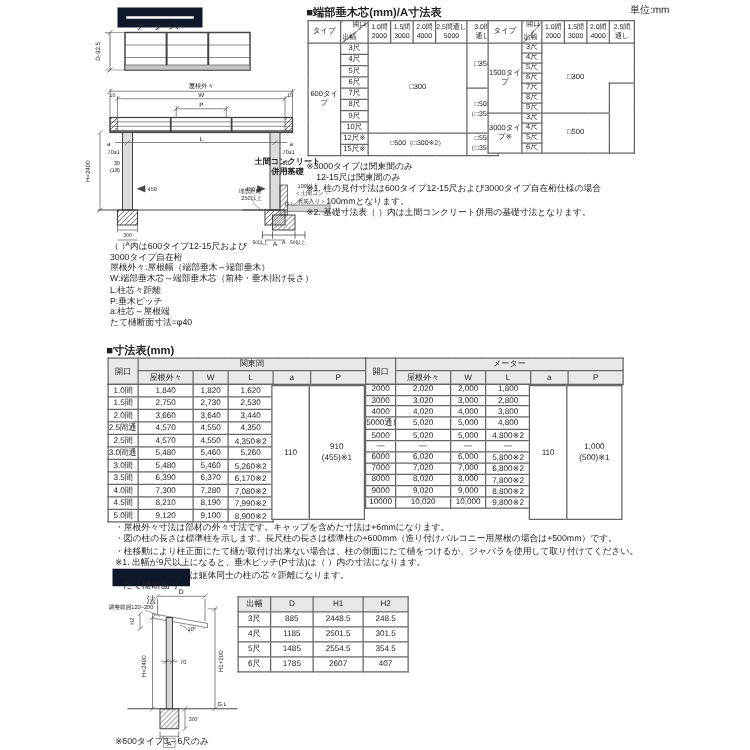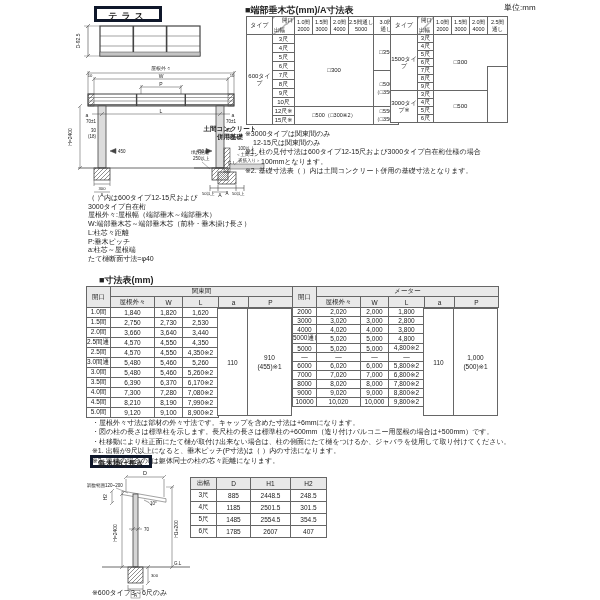--- a/index.html
+++ b/index.html
@@ -2,26 +2,26 @@
 <html><head>
 <meta charset="utf-8">
 <style>
 *{margin:0;padding:0;box-sizing:border-box}
 html,body{width:600px;height:600px}
 body{position:relative;background:#fff;color:#222;font-family:"Liberation Sans","DejaVu Sans",sans-serif;overflow:hidden}
 .abs{position:absolute}
 table{border-collapse:collapse;table-layout:fixed}
 th,td{border:1px solid #666;text-align:center;vertical-align:middle;font-weight:normal;padding:0;overflow:hidden;white-space:nowrap}
 
-.boxtitle{border:3px solid #0f172a;text-align:center;font-weight:bold}
+.boxtitle{border:7px solid #0f172a;text-align:center;font-weight:normal}
 #terraceTitle{left:94px;top:6px;width:68px;height:16px;font-size:9px;line-height:15px;letter-spacing:4px}
 
 .sechdr{font-size:9px;font-weight:bold}
 #fndTitle{left:245px;top:4px}
-#dimTitle{left:99px;top:274px}
+#dimTitle{left:85px;top:274px}
 #unitLbl{left:504px;top:2px;font-size:8px}
 
 .ft{position:absolute;font-size:6px;background:#fff}
 .ft th,.ft td{font-size:6px;line-height:1.1}
 .ft thead tr{height:18px}
 #fndLeft tbody tr{height:9px}
 #fndRight tbody tr{height:8px}
 .h2l div{font-size:5.5px;line-height:1.15}
 .wr{white-space:normal;line-height:1.2}
 .diag{position:relative;background:linear-gradient(to bottom right,transparent 48.5%,#666 48.5%,#666 51.5%,transparent 51.5%)}
@@ -586,21 +586,21 @@
 </div>
 
 <div class="notes" id="dimNotes">
   <div>・屋根外々寸法は部材の外々寸法です。キャップを含めた寸法は+6mmになります。</div>
   <div>・図の柱の長さは標準柱を示します。長尺柱の長さは標準柱の+600mm（造り付けバルコニー用屋根の場合は+500mm）です。</div>
   <div>・柱移動により柱正面にたて樋が取付け出来ない場合は、柱の側面にたて樋をつけるか、ジャバラを使用して取り付けてください。</div>
   <div>※1. 出幅が9尺以上になると、垂木ピッチ(P寸法)は（ ）内の寸法になります。</div>
   <div>※2. 連棟の場合のLは躯体同士の柱の芯々距離になります。</div>
 </div>
 
-<div class="abs boxtitle" id="cantTitle">垂木掛け長さ</div>
+<div class="abs boxtitle" id="cantTitle">たて樋断面寸法</div>
 
 <svg id="cantSvg" style="left:86px;top:469px" width="114" height="130" viewBox="0 0 114 130">
   <g stroke="#444" stroke-width="0.5" fill="none">
     <line x1="40" y1="8" x2="78" y2="8"></line>
     <line x1="38" y1="10" x2="42" y2="6"></line>
       <line x1="76" y1="10" x2="80" y2="6"></line>
     <line x1="40" y1="10" x2="40" y2="22"></line>
       <line x1="78" y1="10" x2="78" y2="28"></line>
     <path d="M36 22 L80 29.7"></path>
       <path d="M36 25.5 L80 33.2"></path>

